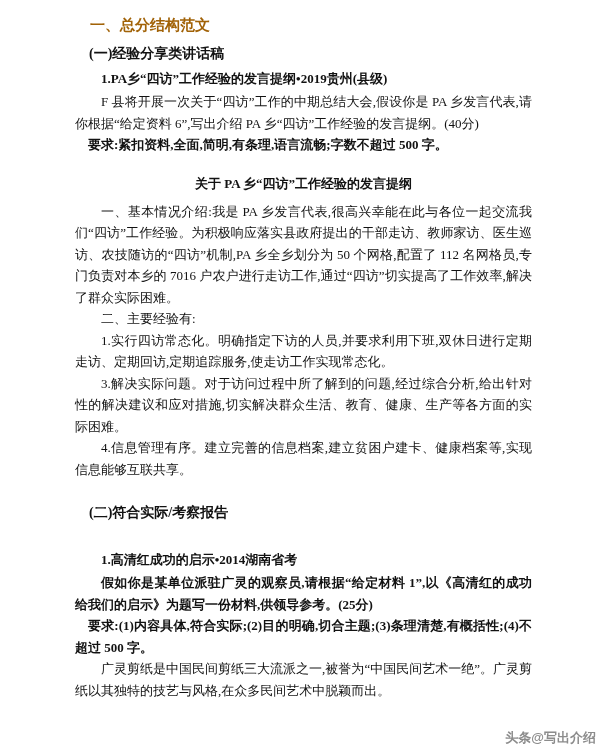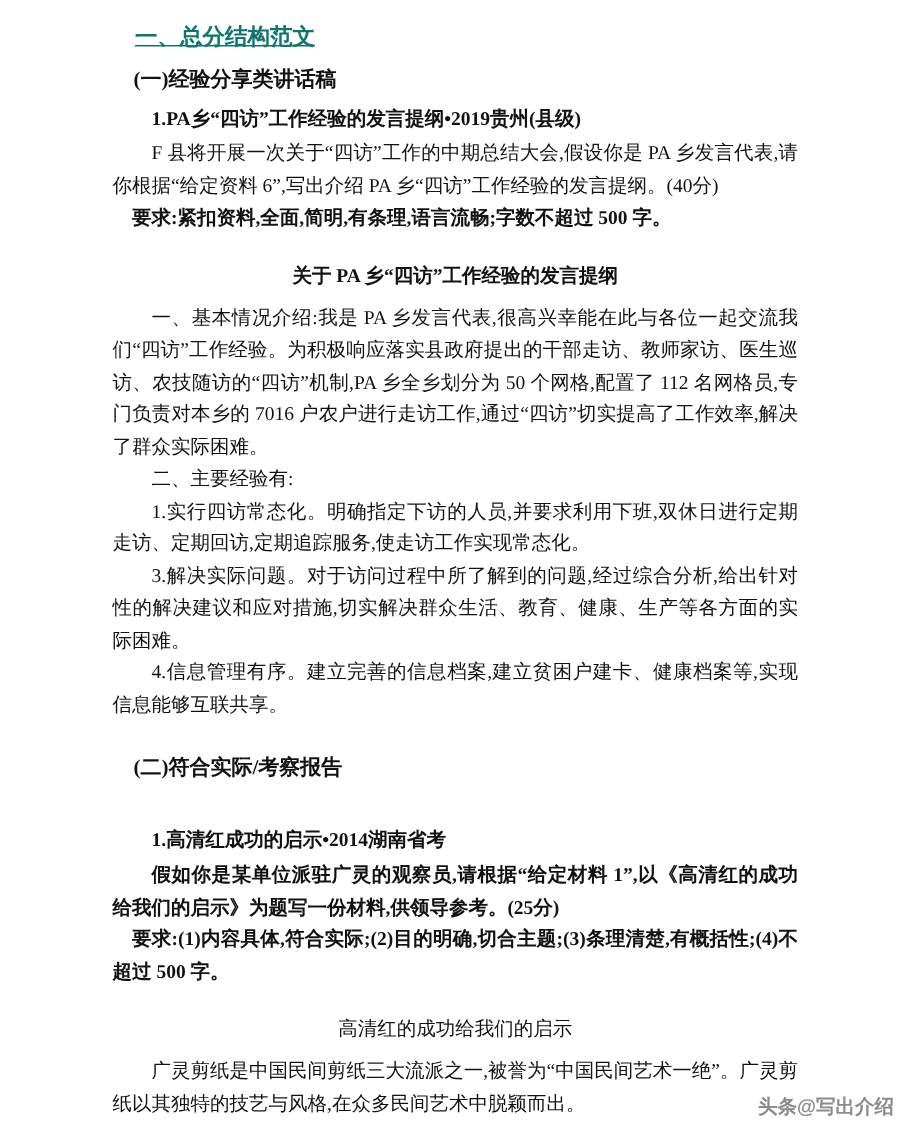--- a/index.html
+++ b/index.html
@@ -57,37 +57,36 @@
     color: #8c8c8c;
     background: rgba(255,255,255,0.85);
     padding: 1px 3px;
   }
 </style>
 </head>
 <body>
 
 <div class="page">
 
-  <div class="doc-title" style="color: #0f766e; text-decoration: underline;">一、总分结构范文</div>
+  <div class="doc-title" style="color: #a16207;">一、总分结构范文</div>
 
   <div class="sec-heading">(一)经验分享类讲话稿</div>
   <div class="item-title">1.PA乡“四访”工作经验的发言提纲•2019贵州(县级)</div>
   <p class="body">F 县将开展一次关于“四访”工作的中期总结大会,假设你是 PA 乡发言代表,请你根据“给定资料 6”,写出介绍 PA 乡“四访”工作经验的发言提纲。(40分)</p>
   <p class="body req">要求:紧扣资料,全面,简明,有条理,语言流畅;字数不超过 500 字。</p>
 
   <div class="essay-title">关于 PA 乡“四访”工作经验的发言提纲</div>
   <p class="body">一、基本情况介绍:我是 PA 乡发言代表,很高兴幸能在此与各位一起交流我们“四访”工作经验。为积极响应落实县政府提出的干部走访、教师家访、医生巡访、农技随访的“四访”机制,PA 乡全乡划分为 50 个网格,配置了 112 名网格员,专门负责对本乡的 7016 户农户进行走访工作,通过“四访”切实提高了工作效率,解决了群众实际困难。</p>
   <p class="body">二、主要经验有:</p>
   <p class="body">1.实行四访常态化。明确指定下访的人员,并要求利用下班,双休日进行定期走访、定期回访,定期追踪服务,使走访工作实现常态化。</p>
   <p class="body">3.解决实际问题。对于访问过程中所了解到的问题,经过综合分析,给出针对性的解决建议和应对措施,切实解决群众生活、教育、健康、生产等各方面的实际困难。</p>
   <p class="body">4.信息管理有序。建立完善的信息档案,建立贫困户建卡、健康档案等,实现信息能够互联共享。</p>
 
   <div class="sec-heading sec2">(二)符合实际/考察报告</div>
   <div class="item-title item2">1.高清红成功的启示•2014湖南省考</div>
   <p class="body bold">假如你是某单位派驻广灵的观察员,请根据“给定材料 1”,以《高清红的成功给我们的启示》为题写一份材料,供领导参考。(25分)</p>
   <p class="body req">要求:(1)内容具体,符合实际;(2)目的明确,切合主题;(3)条理清楚,有概括性;(4)不超过 500 字。</p>
 
-  <div class="essay-title normal">高清红的成功给我们的启示</div>
   <p class="body">广灵剪纸是中国民间剪纸三大流派之一,被誉为“中国民间艺术一绝”。广灵剪纸以其独特的技艺与风格,在众多民间艺术中脱颖而出。</p>
 
 </div>
 
 <div class="watermark">头条@写出介绍</div>
 
 </body></html>

